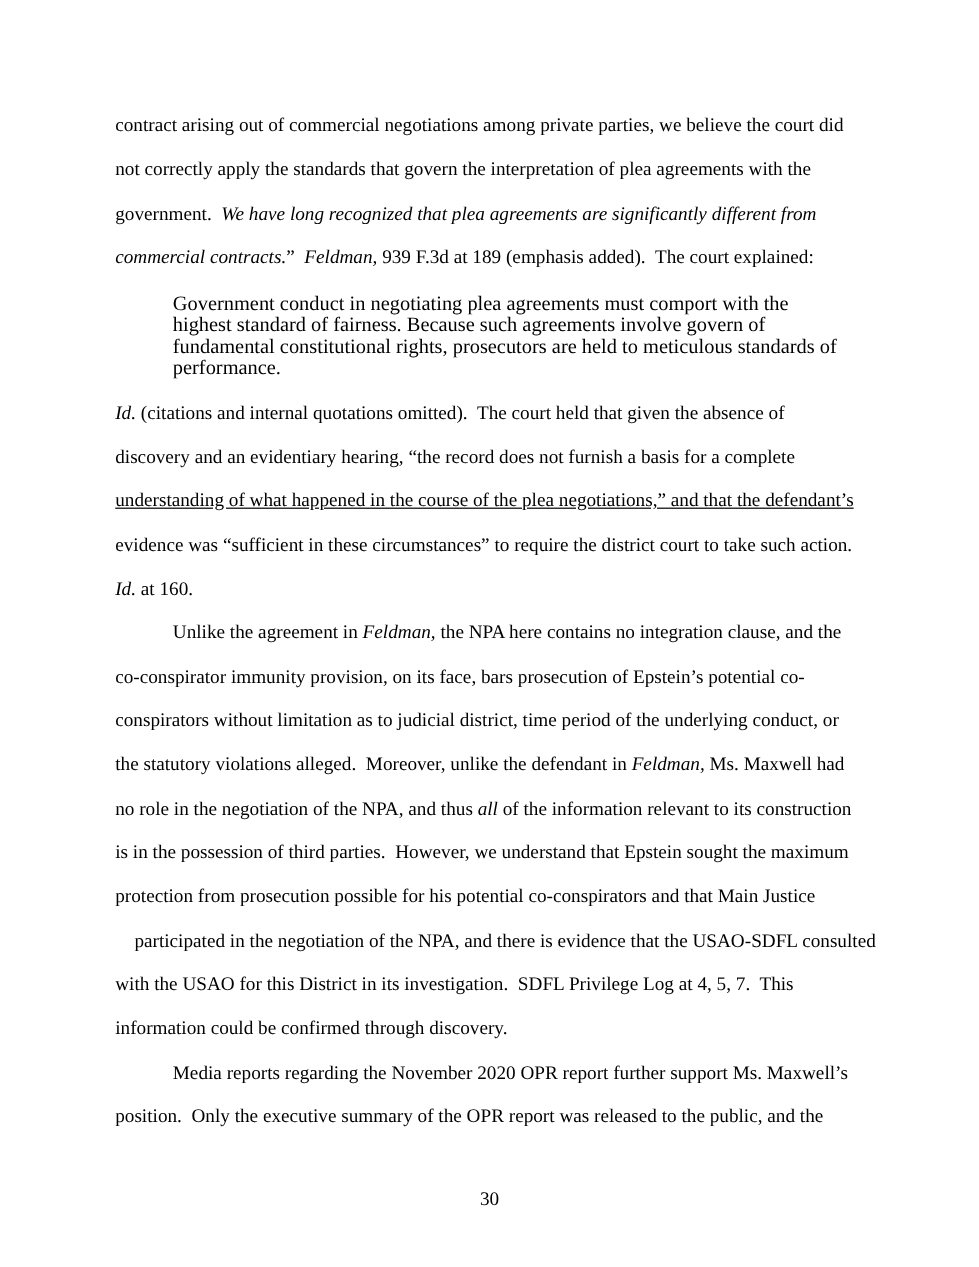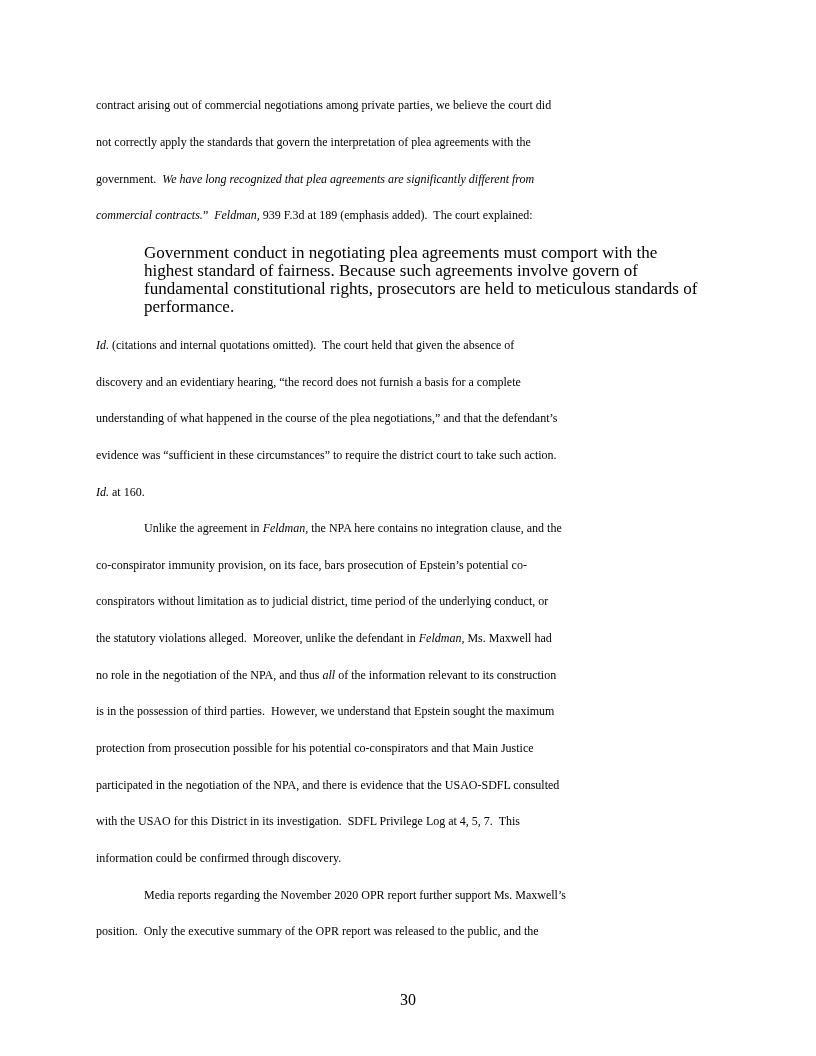--- a/index.html
+++ b/index.html
@@ -4,21 +4,21 @@
 <style>
   html, body { margin: 0; padding: 0; background: #ffffff; }
   body { width: 816px; height: 1056px; position: relative; overflow: hidden; }
   .page {
     position: absolute; left: 0; top: 0; width: 816px; height: 1056px;
     background: #ffffff; color: #000000;
     font-family: "Liberation Serif", "DejaVu Serif", serif;
   }
   .line {
     position: absolute; left: 96px; width: 640px;
-    font-size: 12px; line-height: 18px; white-space: nowrap;
+    font-size: 16px; line-height: 18px; white-space: nowrap;
   }
   .line.indent { left: 144px; }
   .bq {
     position: absolute; left: 144px; width: 540px;
     font-size: 17px; line-height: 17.5px; white-space: nowrap;
   }
   .page-num {
     position: absolute; left: 0; width: 816px; top: 991px;
     text-align: center; font-size: 16px; line-height: 18px;
   }
@@ -39,34 +39,34 @@
   <div>
     <div class="bq" style="top:244px">Government conduct in negotiating plea agreements must comport with the</div>
     <div class="bq" style="top:262px">highest standard of fairness.  Because such agreements involve govern of</div>
     <div class="bq" style="top:280px">fundamental constitutional rights, prosecutors are held to meticulous standards of</div>
     <div class="bq" style="top:298px">performance.</div>
   </div>
 
   <div>
     <div class="line" style="top:336px"><i style="white-space: pre;">Id.</i><span style="white-space: pre;"> (citations and internal quotations omitted).  The court held that given the absence of</span></div>
     <div class="line" style="top:373px"><span style="white-space: pre;">discovery and an evidentiary hearing, “the record does not furnish a basis for a complete</span></div>
-    <div class="line" style="top:409px"><span style="white-space: pre;">understanding of what happened in the course of the plea negotiations,” and that the defendant’s</span></div>
+    <div class="line" style="top:409px"><span style="white-space: pre; text-decoration: underline;">understanding of what happened in the course of the plea negotiations,” and that the defendant’s</span></div>
     <div class="line" style="top:446px"><span style="white-space: pre;">evidence was “sufficient in these circumstances” to require the district court to take such action.</span></div>
     <div class="line" style="top:483px"><i style="white-space: pre;">Id.</i><span style="white-space: pre;"> at 160.</span></div>
   </div>
 
   <div>
     <div class="line indent" style="top:519px"><span style="white-space: pre;">Unlike the agreement in </span><i style="white-space: pre;">Feldman,</i><span style="white-space: pre;"> the NPA here contains no integration clause, and the</span></div>
     <div class="line" style="top:556px"><span style="white-space: pre;">co-conspirator immunity provision, on its face, bars prosecution of Epstein’s potential co-</span></div>
     <div class="line" style="top:592px"><span style="white-space: pre;">conspirators without limitation as to judicial district, time period of the underlying conduct, or</span></div>
     <div class="line" style="top:629px"><span style="white-space: pre;">the statutory violations alleged.  Moreover, unlike the defendant in </span><i style="white-space: pre;">Feldman,</i><span style="white-space: pre;"> Ms. Maxwell had</span></div>
     <div class="line" style="top:666px"><span style="white-space: pre;">no role in the negotiation of the NPA, and thus </span><i style="white-space: pre;">all</i><span style="white-space: pre;"> of the information relevant to its construction</span></div>
     <div class="line" style="top:702px"><span style="white-space: pre;">is in the possession of third parties.  However, we understand that Epstein sought the maximum</span></div>
     <div class="line" style="top:739px"><span style="white-space: pre; text-align: right;">protection from prosecution possible for his potential co-conspirators and that Main Justice</span></div>
-    <div class="line" style="top:776px"><span style="white-space: pre;">participated in the negotiation of the NPA, and there is evidence that the USAO-SDFL consulted</span></div>
+    <div class="line" style="top:776px"><span style="white-space: pre; margin-left: 16px;">participated in the negotiation of the NPA, and there is evidence that the USAO-SDFL consulted</span></div>
     <div class="line" style="top:812px"><span style="white-space: pre;">with the USAO for this District in its investigation.  SDFL Privilege Log at 4, 5, 7.  This</span></div>
     <div class="line" style="top:849px"><span style="white-space: pre;">information could be confirmed through discovery.</span></div>
   </div>
 
   <div>
     <div class="line indent" style="top:886px"><span style="white-space: pre;">Media reports regarding the November 2020 OPR report further support Ms. Maxwell’s</span></div>
     <div class="line" style="top:922px"><span style="white-space: pre;">position.  Only the executive summary of the OPR report was released to the public, and the</span></div>
   </div>
 
   <div class="page-num">30</div>

